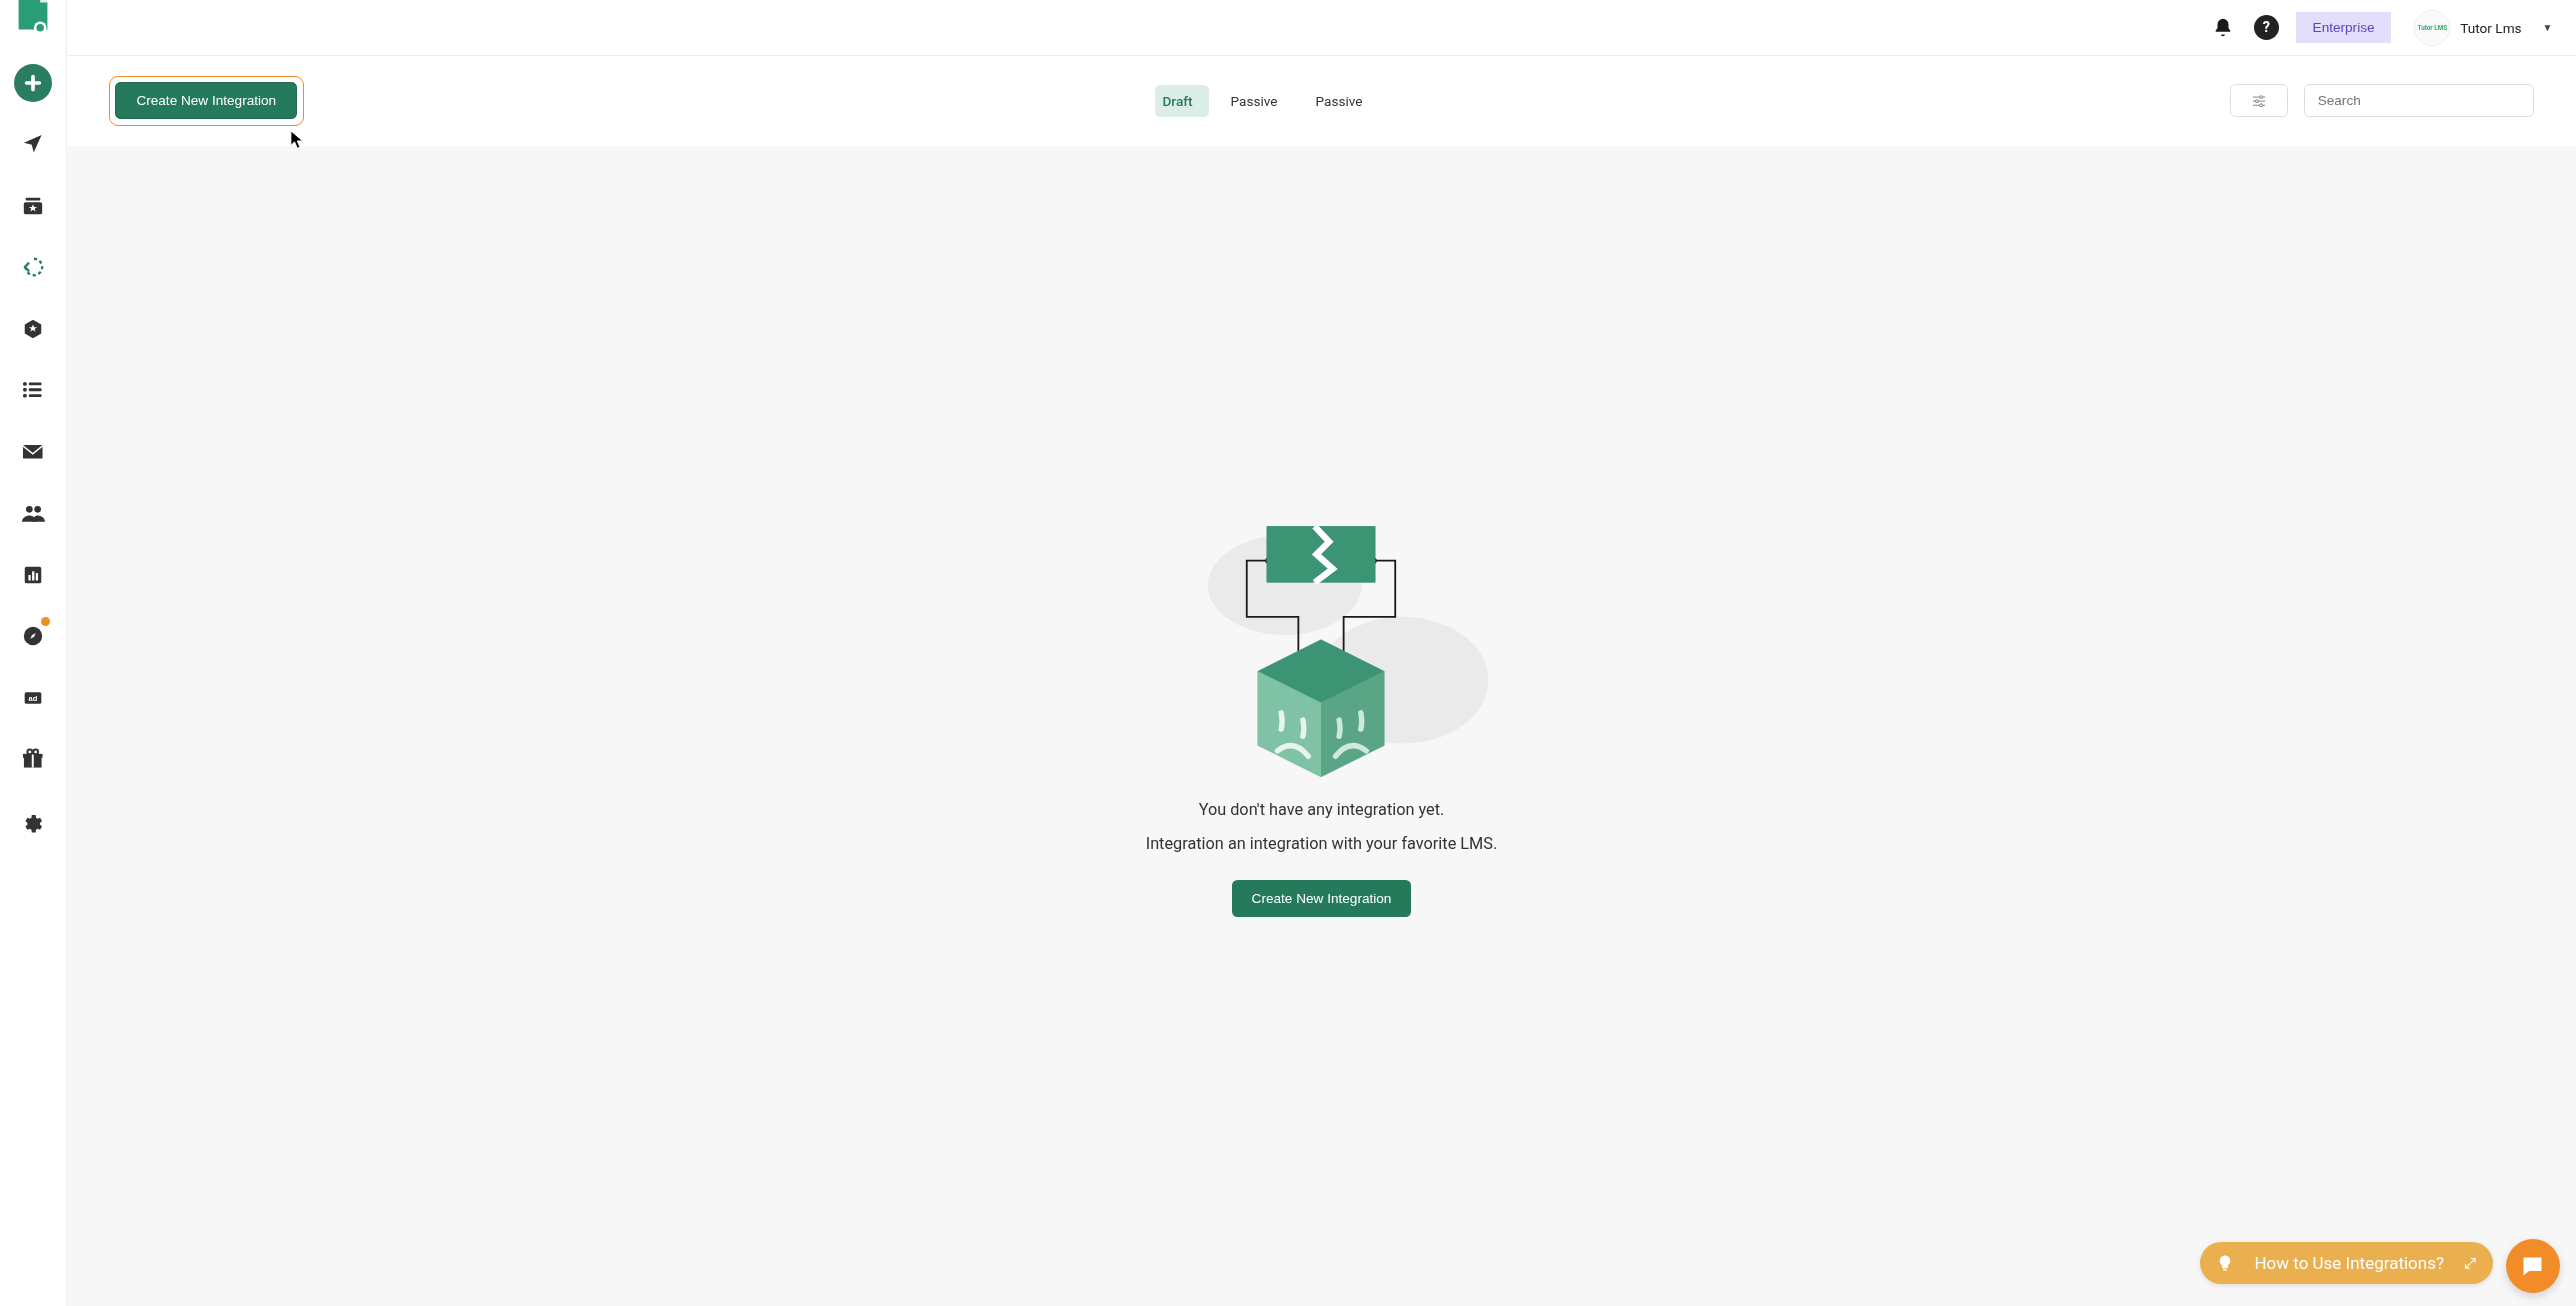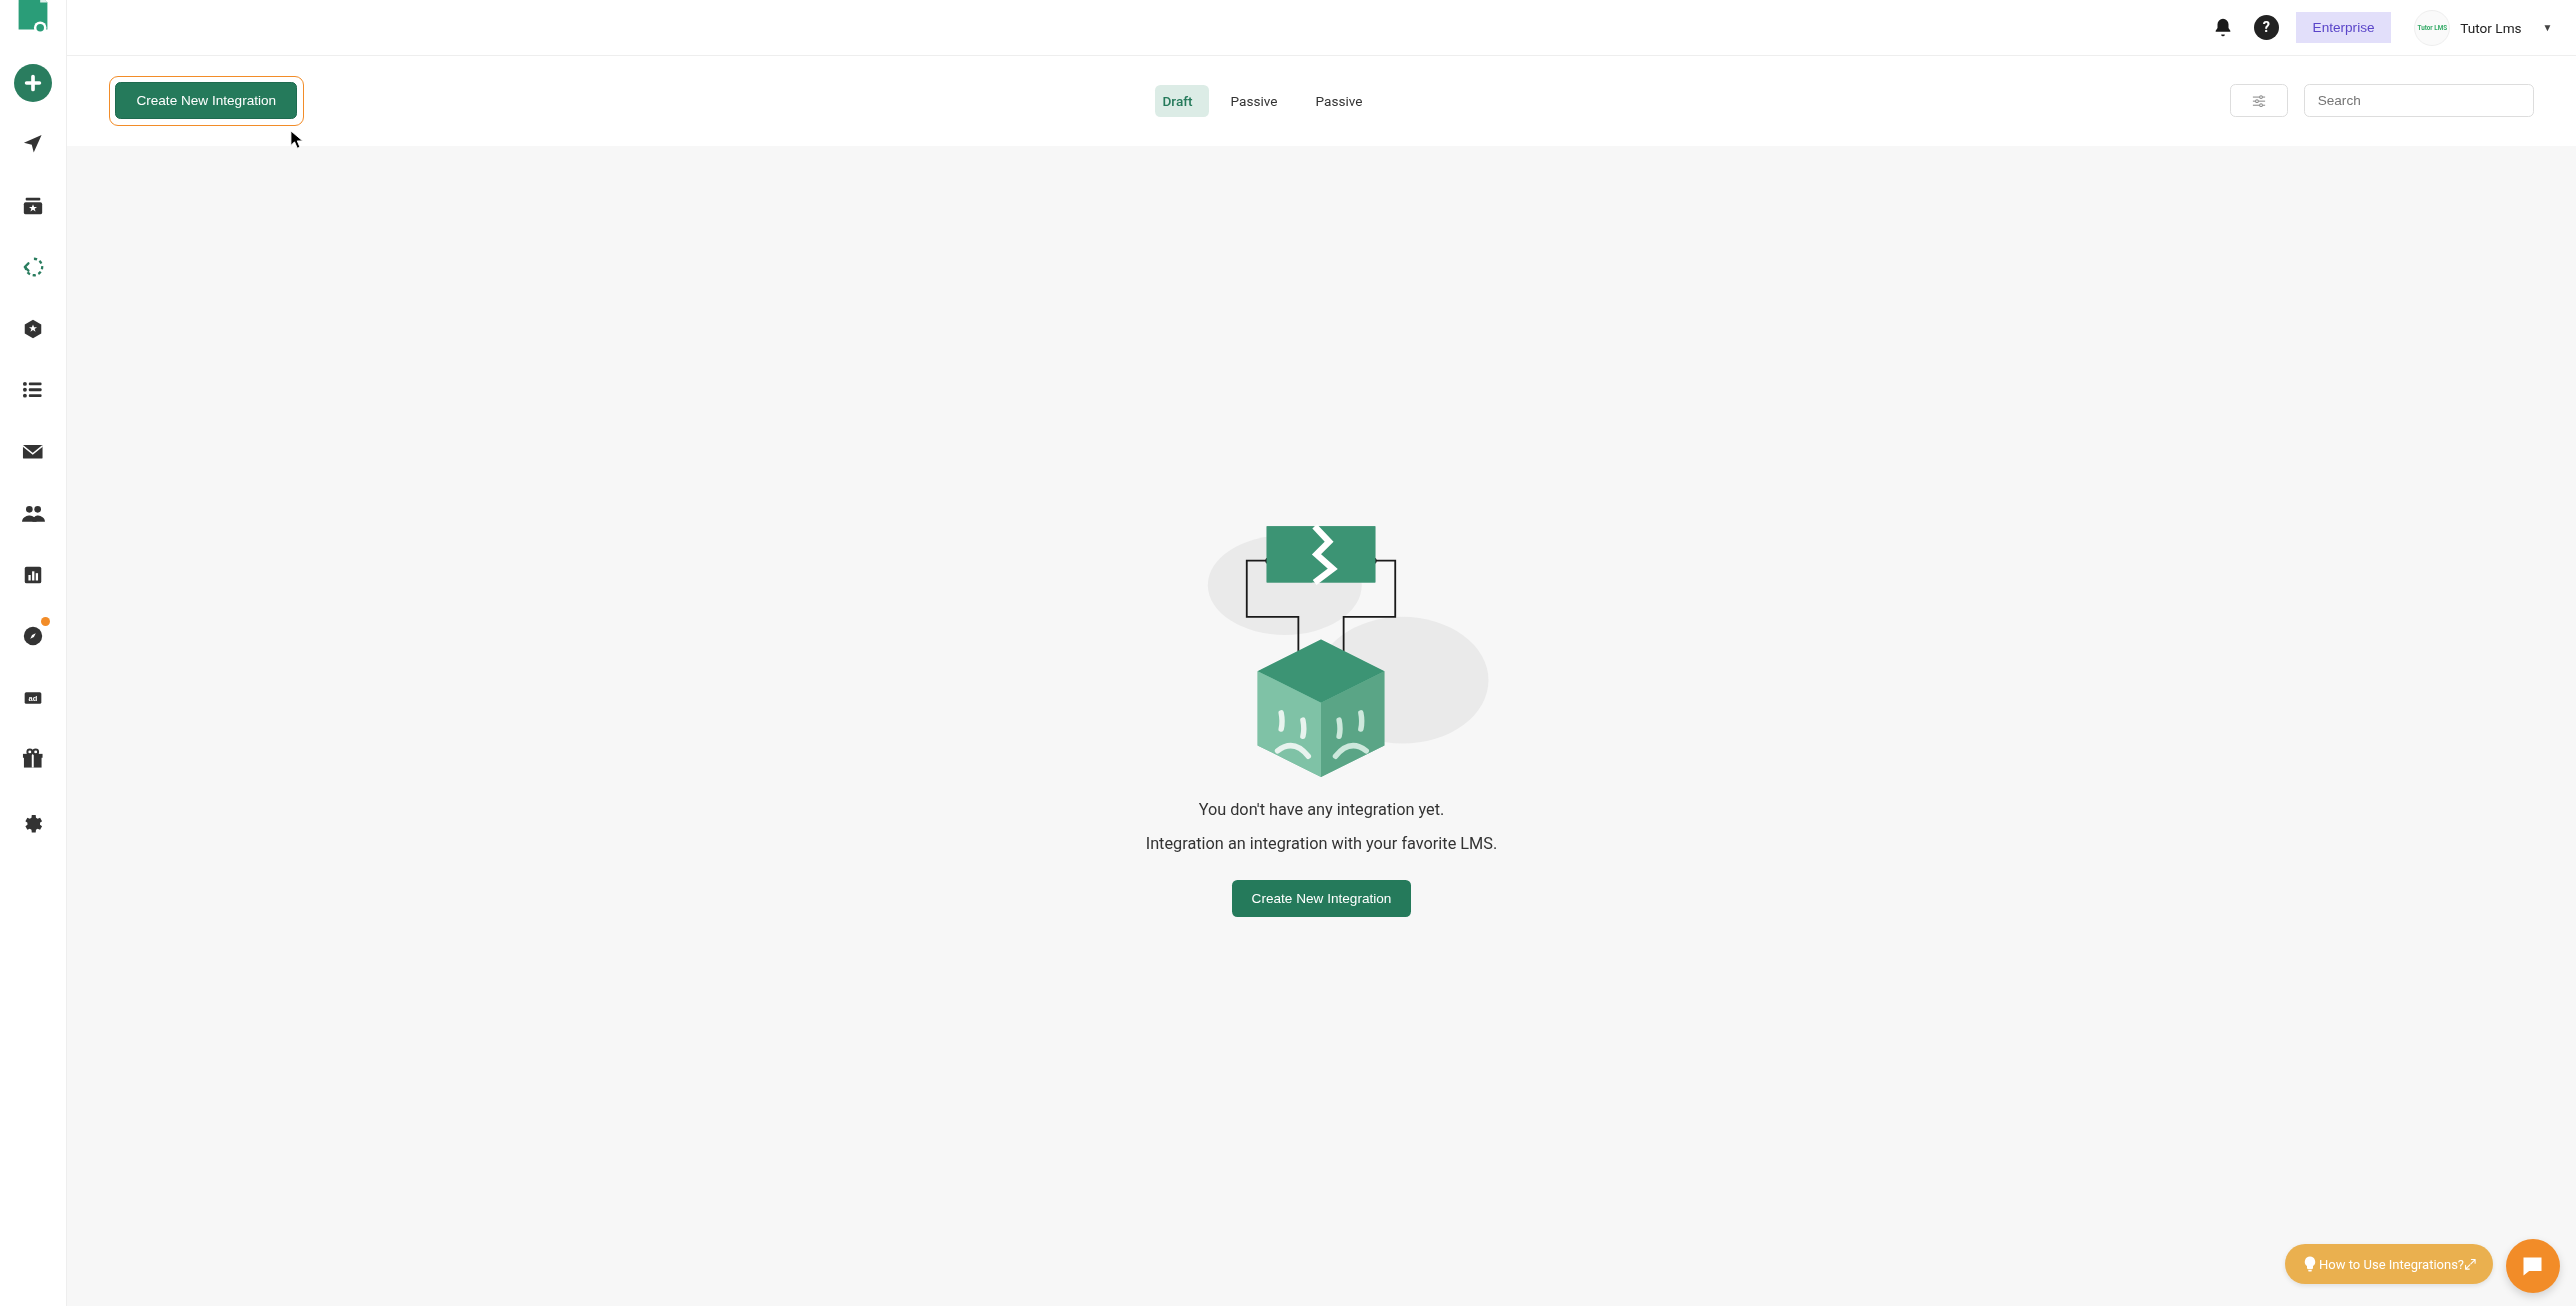--- a/index.html
+++ b/index.html
@@ -136,22 +136,22 @@
   }
 
   .cursor-ptr {
     position:absolute; top:130px; left:290px; z-index:10;
     pointer-events:none;
   }
 
   .help-pill {
     position:fixed; bottom:22px; right:83px;
     background:#eab04f; color:#fff;
-    display:flex; align-items:center; gap:0;
-    padding:11px 16.3px; border-radius:905px; font-size:13px;
+    display:flex; align-items:center; gap:20px;
+    padding:11px 16.3px; border-radius:905px; font-size:17px;
     cursor:pointer;
     box-shadow:0 1.8px 5.4px rgba(0,0,0,0.1);
   }
   .chat-fab {
     position:fixed; bottom:12.7px; right:16.3px;
     width:54px; height:54px; border-radius:50%;
     background:#f28c28; display:flex; align-items:center; justify-content:center;
     cursor:pointer;
     box-shadow:0 3.6px 9px rgba(0,0,0,0.15);
   }

